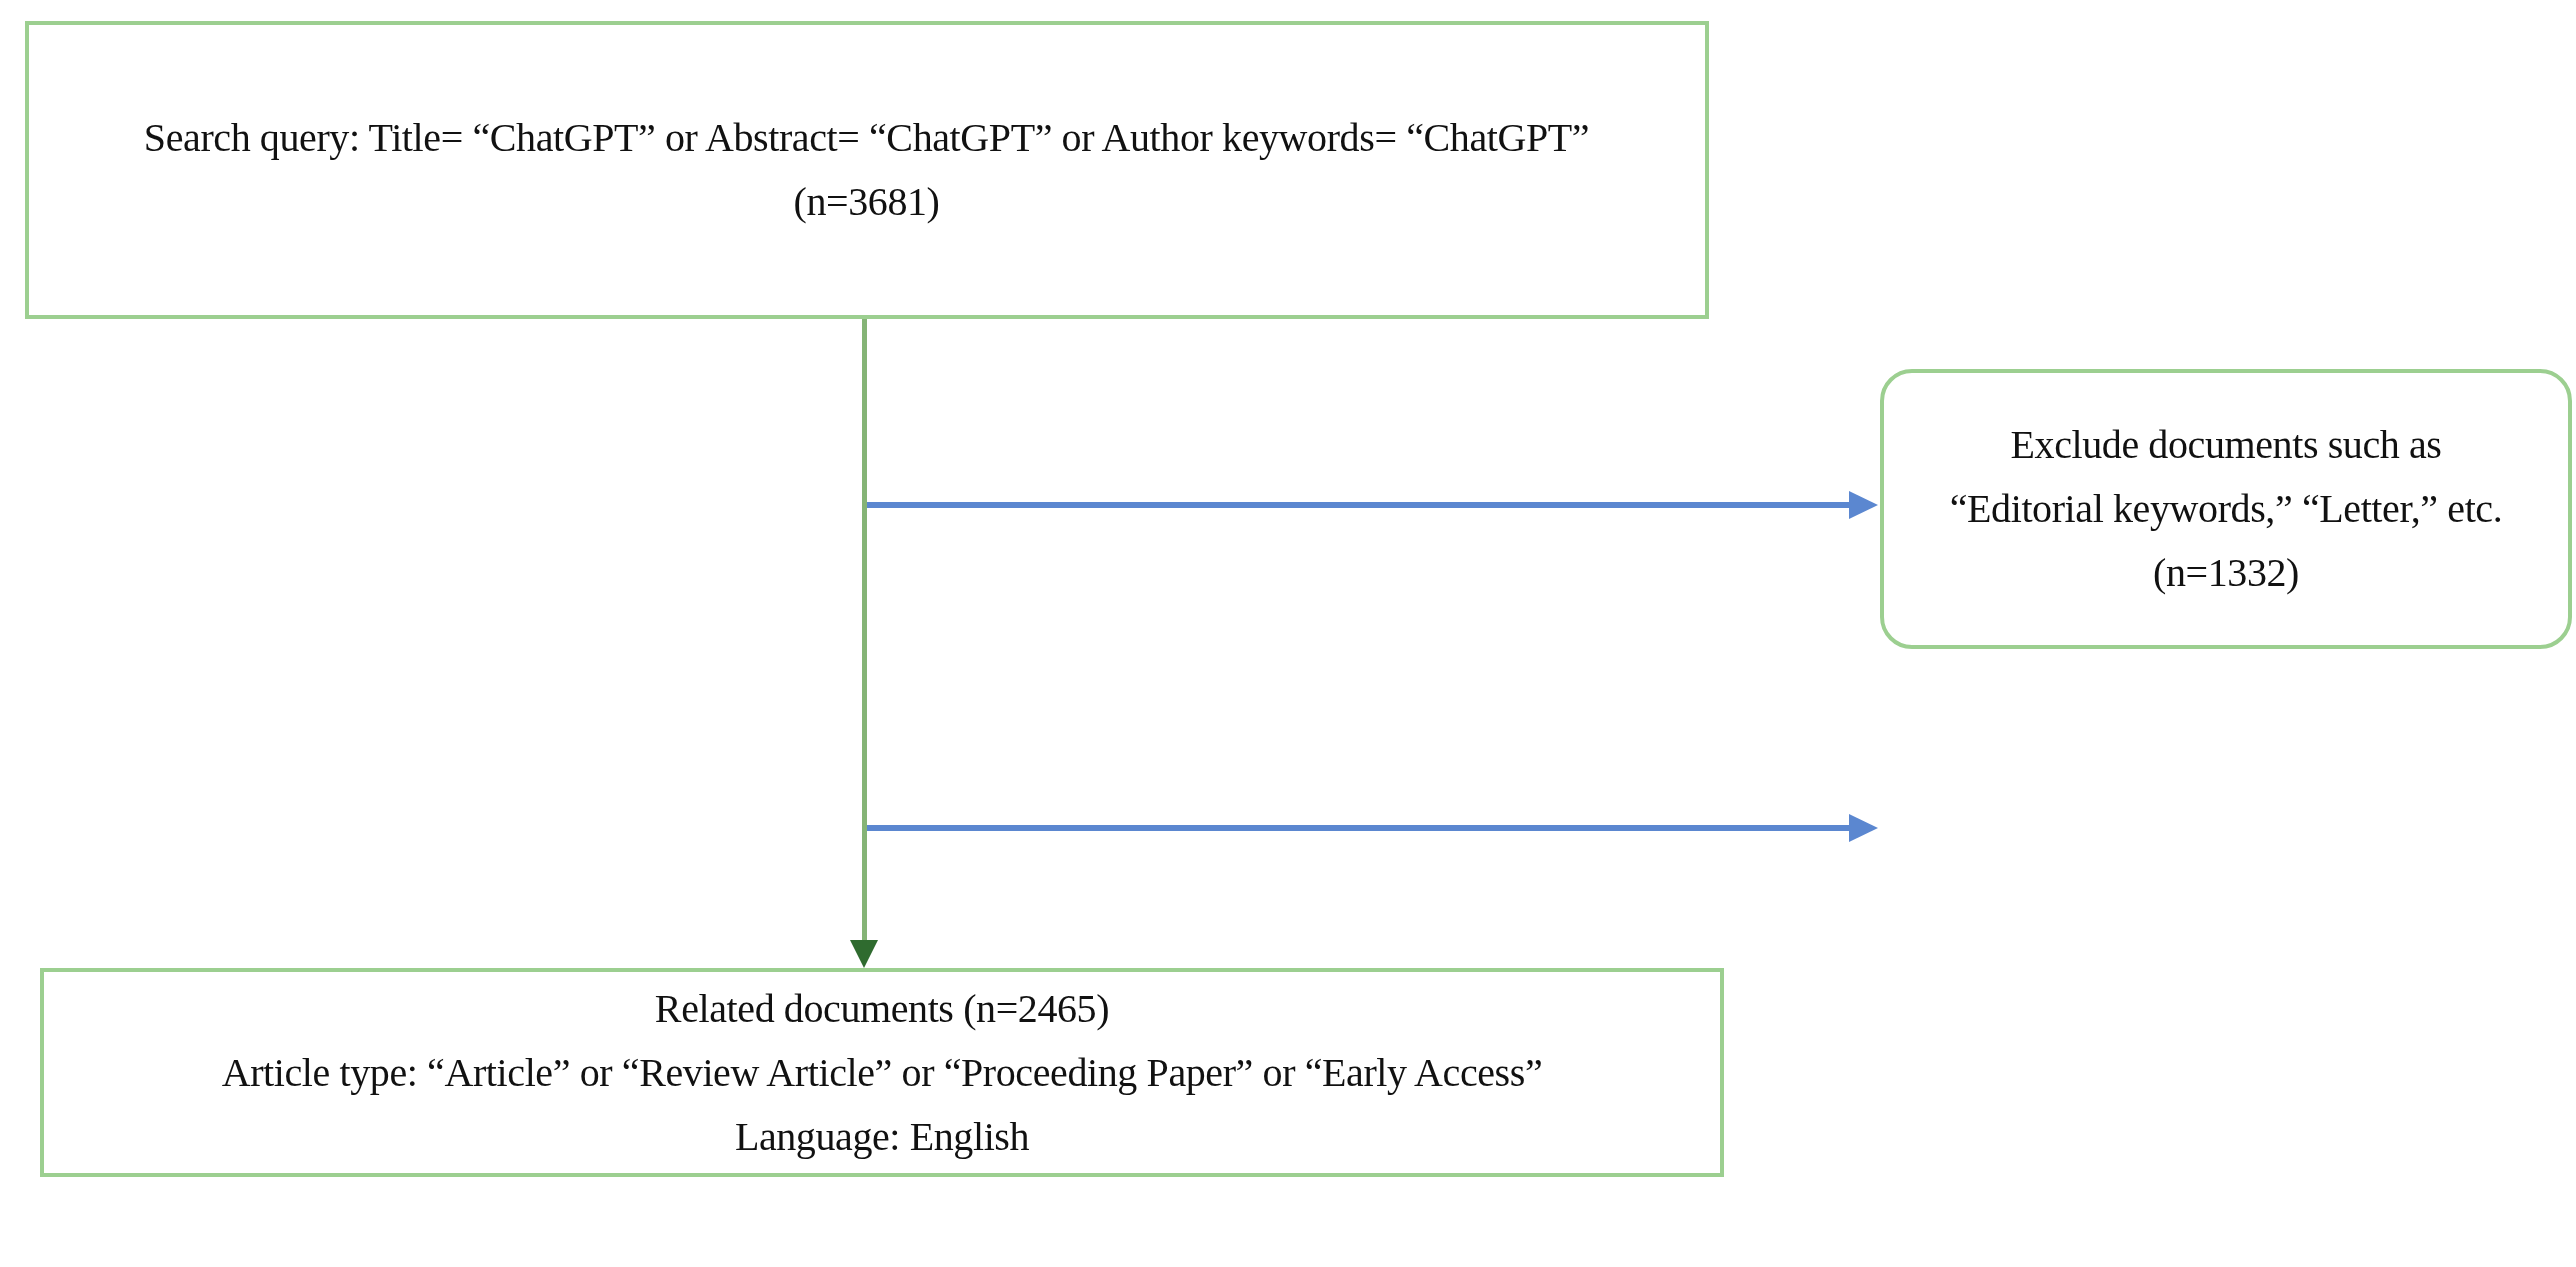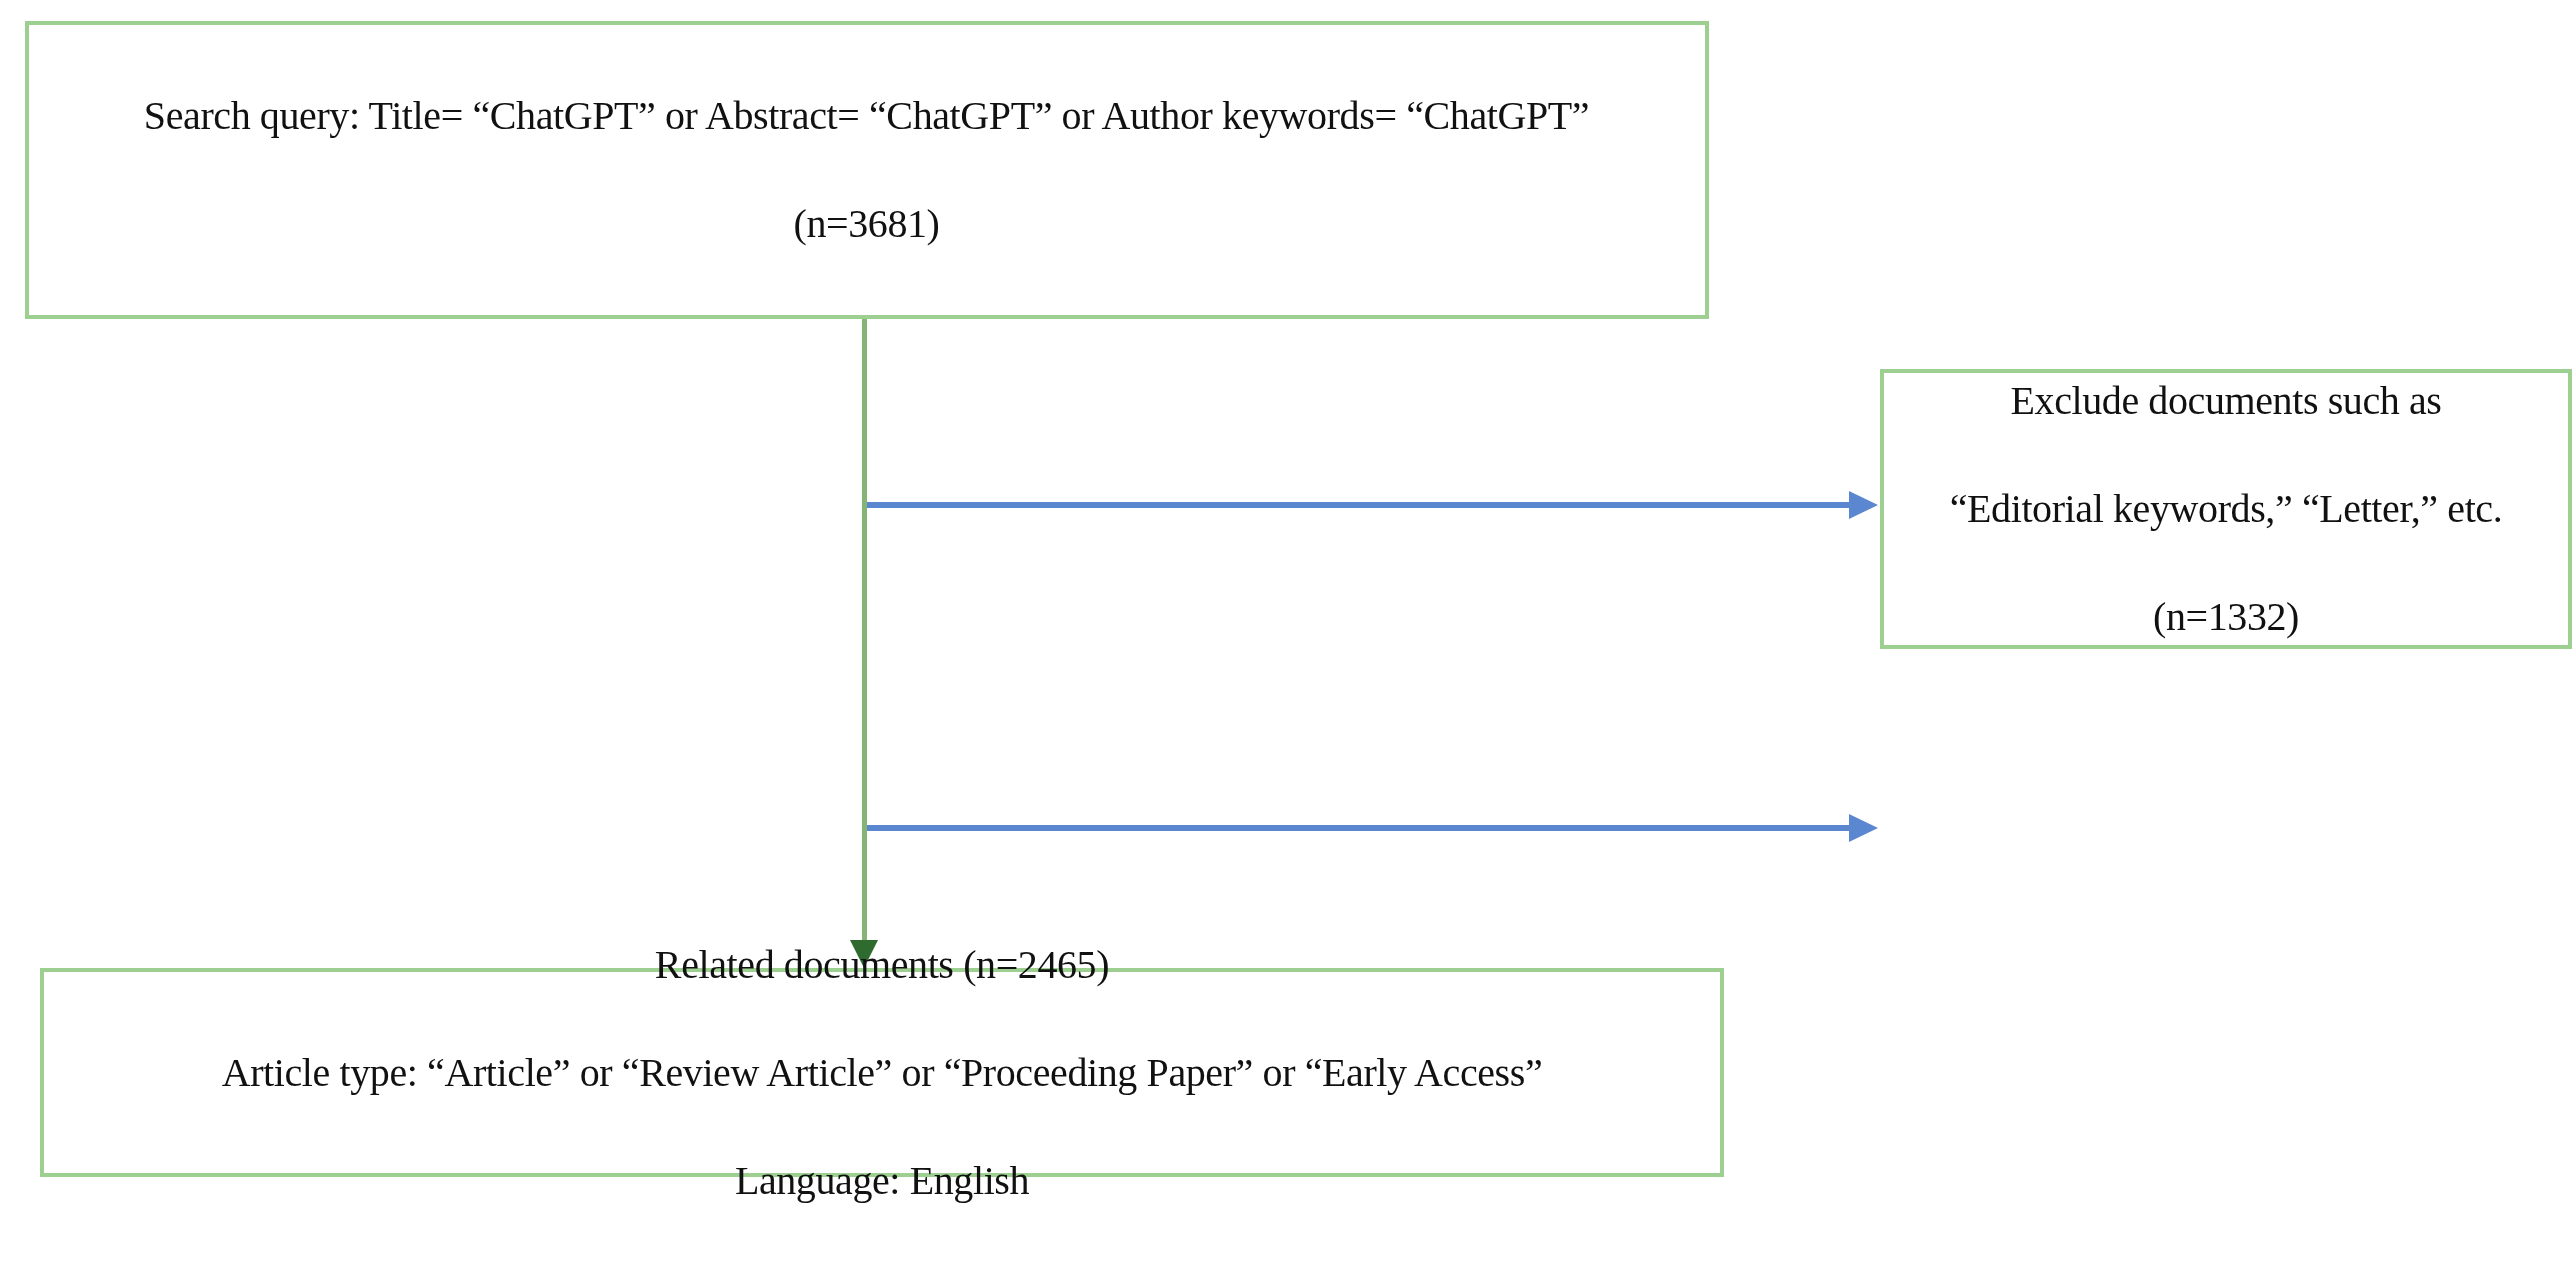--- a/index.html
+++ b/index.html
@@ -18,30 +18,29 @@
   }
   .box {
     position: absolute;
     border: 4.1px solid #9ccf90;
     background: #ffffff;
     display: flex;
     flex-direction: column;
     justify-content: center;
     text-align: center;
     box-sizing: border-box;
-    gap: 44px;
   }
   .box .line {
     font-size: 40px;
     line-height: 64px;
     letter-spacing: -0.4px;
     white-space: nowrap;
   }
   #box-search   { left: 24.5px;   top: 21px;   width: 1684px; height: 298px; }
-  #box-excl-type{ left: 1880px; top: 369px;  width: 692px;  height: 280px; }
+  #box-excl-type{ left: 1880px; top: 369px;  width: 692px;  height: 280px; border-radius: 32px; }
   #box-excl-lang{ left: 1880px; top: 696px;  width: 676px;  height: 270px; }
   #box-related  { left: 40px;   top: 968px; width: 1684px; height: 209px; }
 
   
   .vline {
     position: absolute;
     left: 862px;
     top: 319px;
     width: 4.9px;
     height: 622px;

